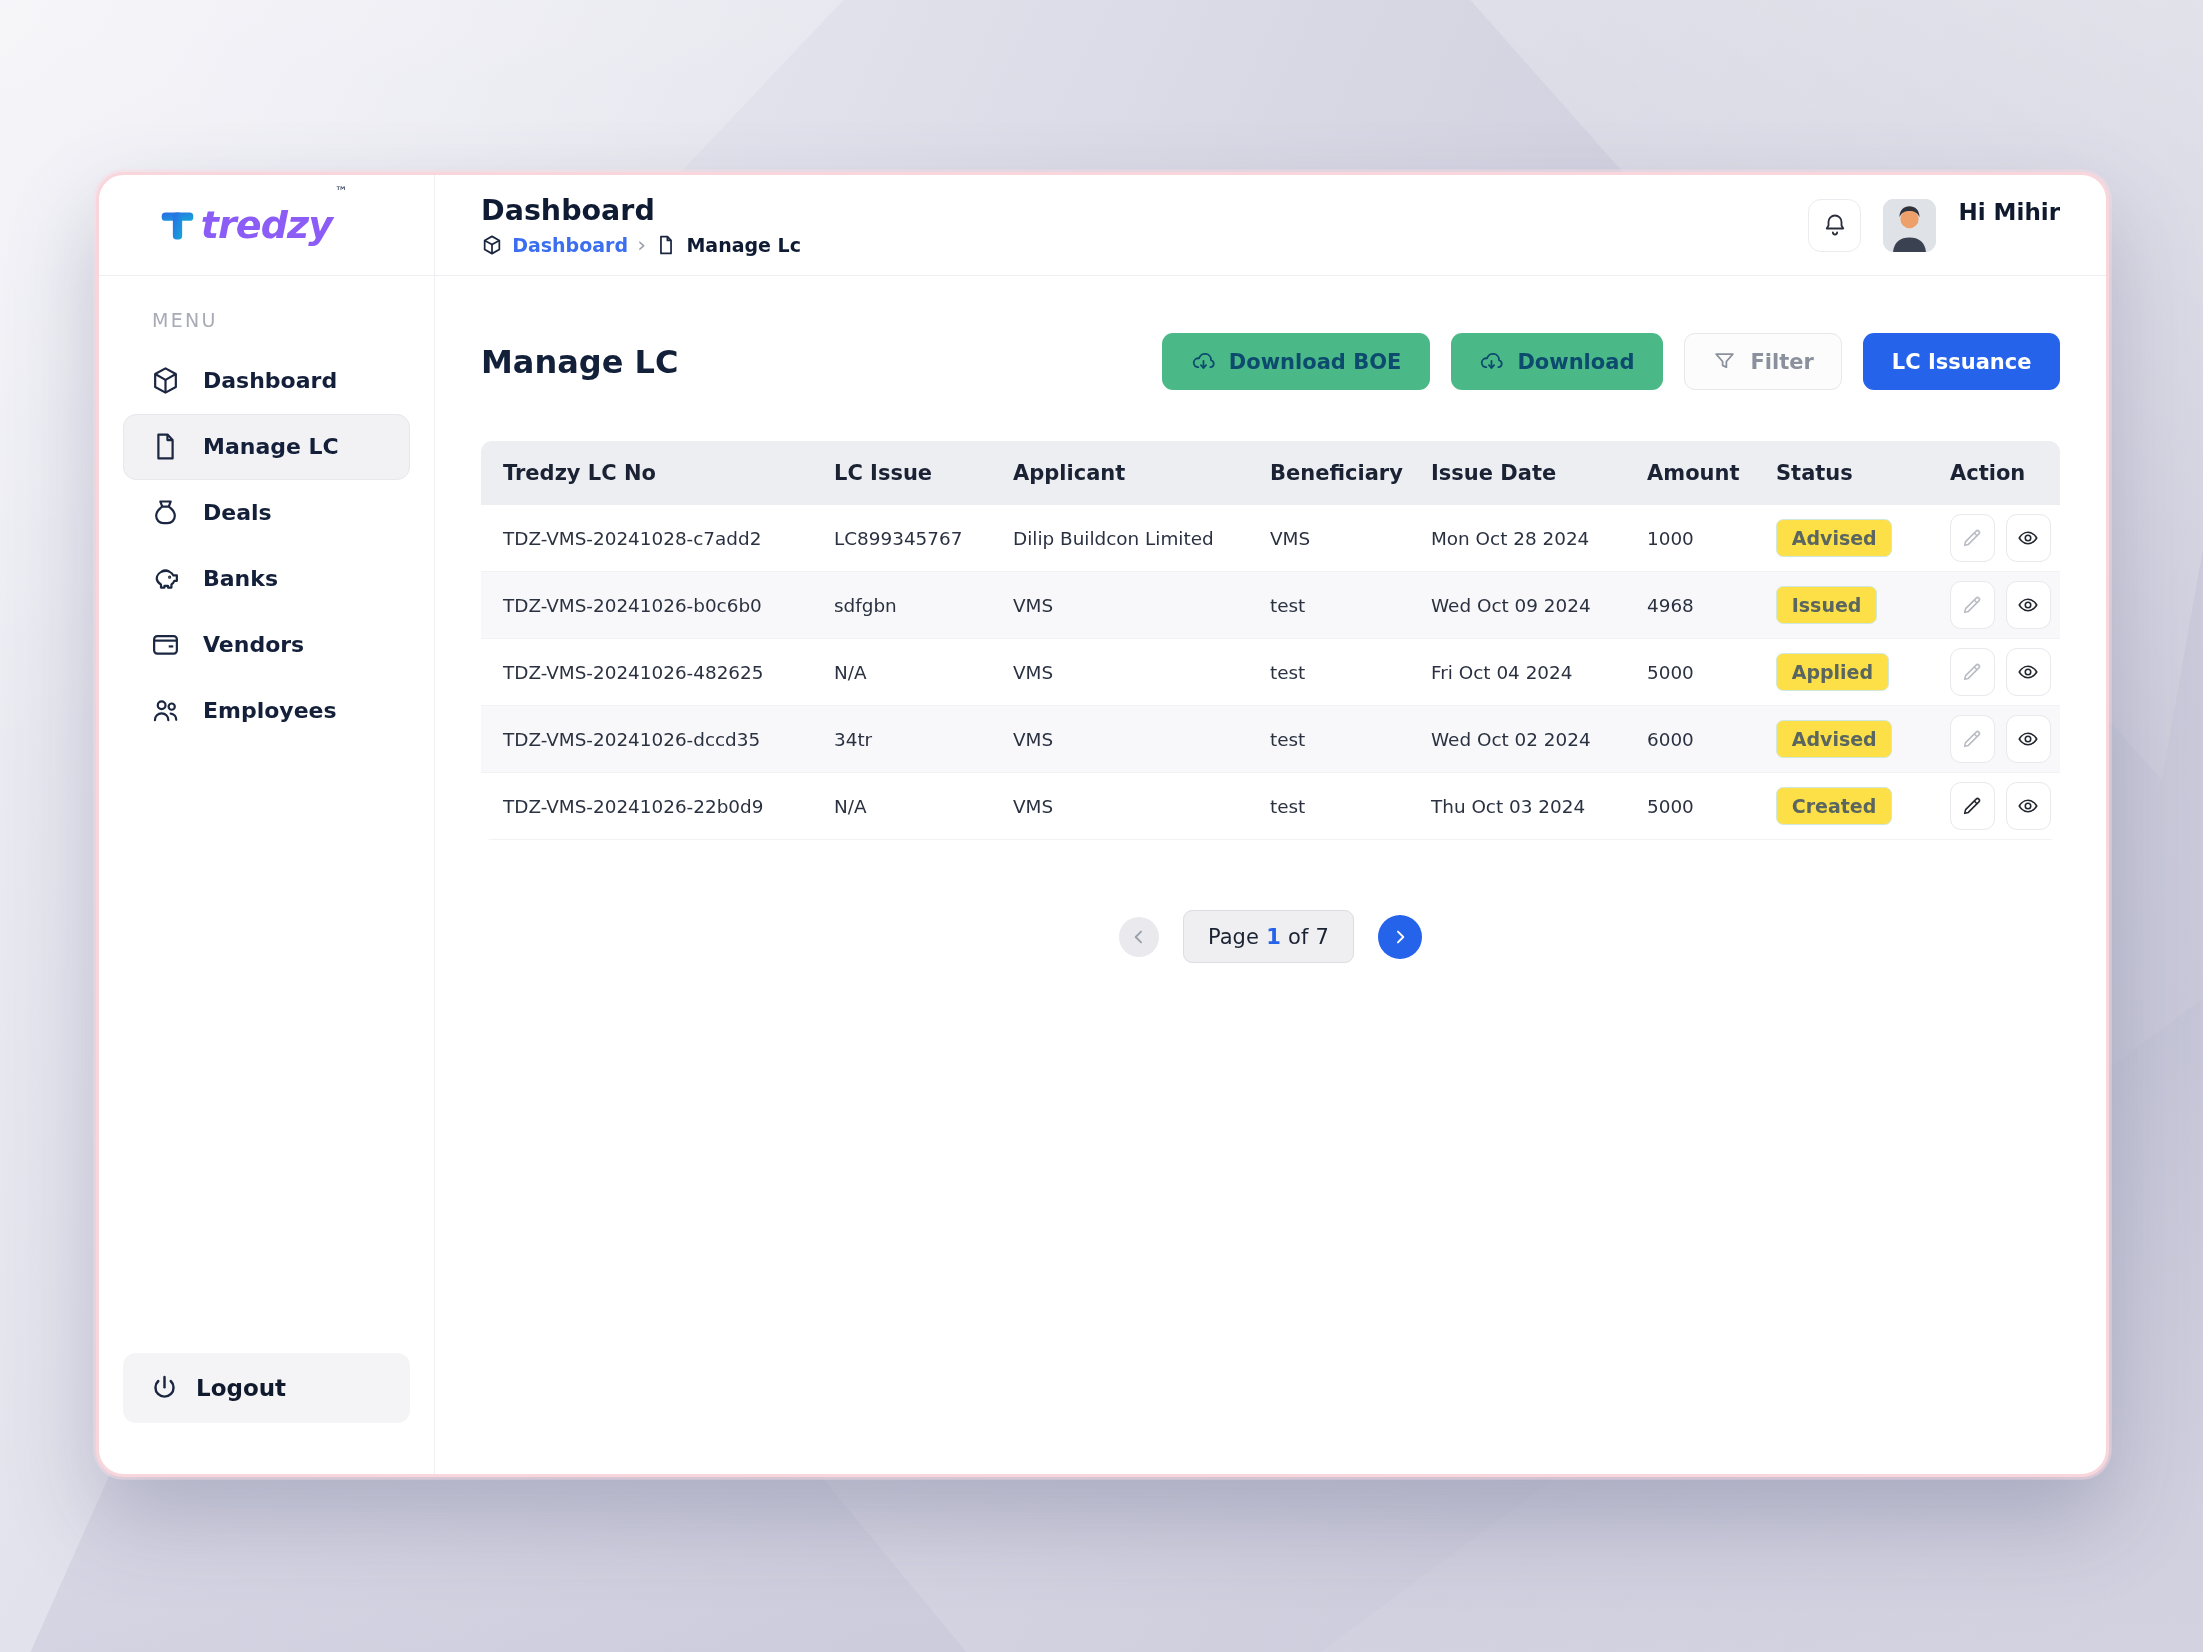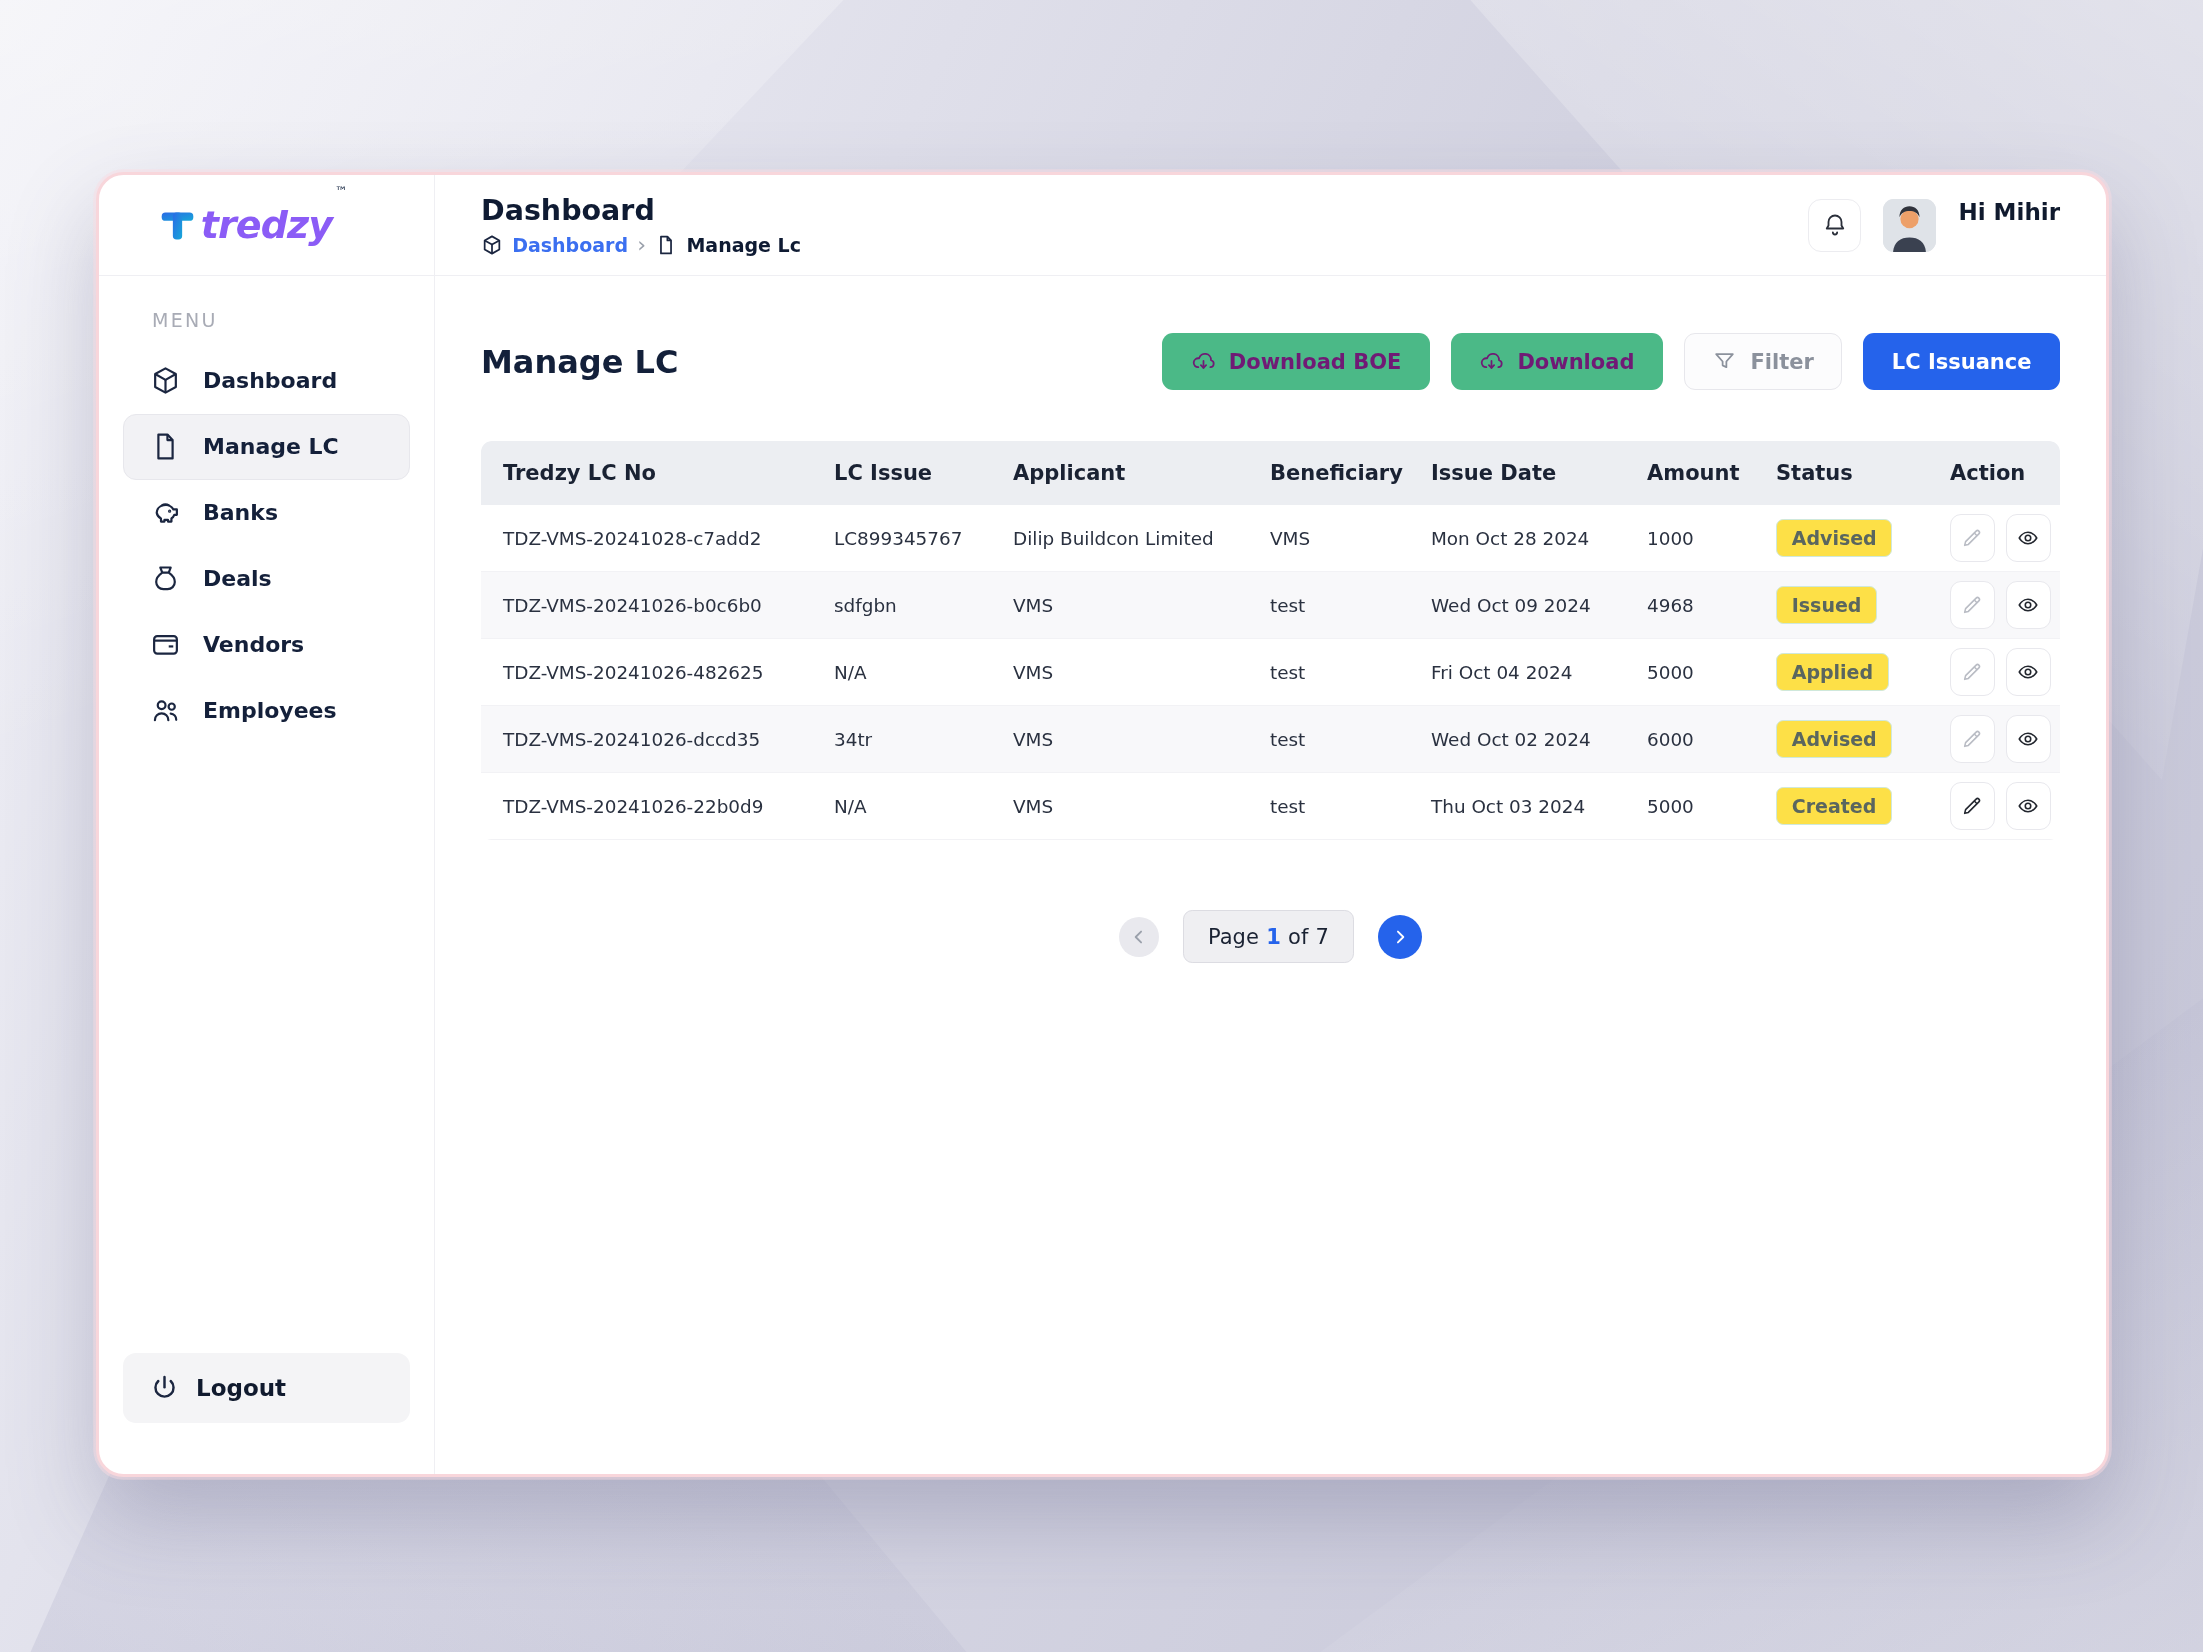--- a/index.html
+++ b/index.html
@@ -66,21 +66,21 @@
     display:flex; align-items:flex-end; justify-content:center; cursor:pointer; }
   .greeting { font-size:23px; font-weight:700; color:#101a2e; }
 
   .content { flex:1; padding:0 46px; }
   .content-header { margin-top:57px; display:flex; align-items:center; justify-content:space-between; }
   .page-title { font-size:32px; font-weight:700; color:#13203a; }
   .actions { display:flex; gap:21px; }
   .btn { height:57px; border-radius:11px; display:flex; align-items:center; gap:13px;
     padding:0 27.5px; font-size:21px; font-weight:600; cursor:pointer; border:1.8px solid transparent; }
   .btn svg { width:25px; height:25px; }
-  .btn-green { background:#4bb987; color:#701a75;text-align:right; }
+  .btn-green { background:#4bb987; color:#0c4a6e;text-align:right; }
   .btn-filter { background:#fcfcfd; border-color:#e7e7ec; color:#8b919c; }
   .btn-blue { background:#2563eb; color:#ffffff; }
 
   
   .lc-table { margin-top:51px; border-radius:11px; overflow:hidden; }
   .t-row { display:grid; grid-template-columns:331px 179px 257px 161px 216px 129px 174px 1fr;
     align-items:center; }
   .t-head { background:#eceef2; height:64px; border-radius:9.2px 9.2px 0 0; }
   .t-head .t-cell { font-size:21px; font-weight:700; color:#1a2233; }
   .t-cell { padding-left:22px; padding-right:9.2px; white-space:nowrap; overflow:hidden; }
@@ -152,35 +152,35 @@
           <svg viewBox="0 0 24 24" fill="none" stroke="currentColor" stroke-width="1.7" stroke-linejoin="round">
               <path d="M6.5 2.8h7l4 4.2v14.2h-11z"></path>
               <path d="M13.5 2.8v4.2h4"></path>
             </svg>
         </span>
         <span class="mi-label">Manage LC</span>
       </div>
       <div class="menu-item">
         <span class="mi-icon">
           <svg viewBox="0 0 24 24" fill="none" stroke="currentColor" stroke-width="1.7" stroke-linejoin="round">
+              <path d="M9.5 7.5 8 3.5h8l-1.5 4"></path>
+              <path d="M9.5 7.5h5c3.2 2.2 4.7 4.7 4.7 7.2a5.6 5.6 0 0 1-5.6 5.6h-3.2a5.6 5.6 0 0 1-5.6-5.6c0-2.5 1.5-5 4.7-7.2z"></path>
+            </svg>
+        </span>
+        <span class="mi-label">Deals</span>
+      </div>
+      <div class="menu-item">
+        <span class="mi-icon">
+          <svg viewBox="0 0 24 24" fill="none" stroke="currentColor" stroke-width="1.7" stroke-linejoin="round">
               <path d="M5.2 12.2a6.8 6 0 0 1 12.9-2.6h2.7v4.2h-2a6.8 6 0 0 1-2.2 2.8V19h-2.7v-1.3h-2.7V19H8.5v-2.4a6.8 6 0 0 1-3.3-4.4z"></path>
               <path d="M9 6.5c1.8-1 4-1 5.8 0"></path>
               <circle cx="15.2" cy="11" r="0.4" fill="currentColor"></circle>
             </svg>
         </span>
         <span class="mi-label">Banks</span>
-      </div>
-      <div class="menu-item">
-        <span class="mi-icon">
-          <svg viewBox="0 0 24 24" fill="none" stroke="currentColor" stroke-width="1.7" stroke-linejoin="round">
-              <path d="M9.5 7.5 8 3.5h8l-1.5 4"></path>
-              <path d="M9.5 7.5h5c3.2 2.2 4.7 4.7 4.7 7.2a5.6 5.6 0 0 1-5.6 5.6h-3.2a5.6 5.6 0 0 1-5.6-5.6c0-2.5 1.5-5 4.7-7.2z"></path>
-            </svg>
-        </span>
-        <span class="mi-label">Deals</span>
       </div>
       <div class="menu-item">
         <span class="mi-icon">
           <svg viewBox="0 0 24 24" fill="none" stroke="currentColor" stroke-width="1.7" stroke-linejoin="round">
               <rect x="3.2" y="5.5" width="17.6" height="13.5" rx="2.4"></rect>
               <path d="M3.2 9h17.6"></path>
               <path d="M14.5 13.5h3.5"></path>
             </svg>
         </span>
         <span class="mi-label">Vendors</span>

